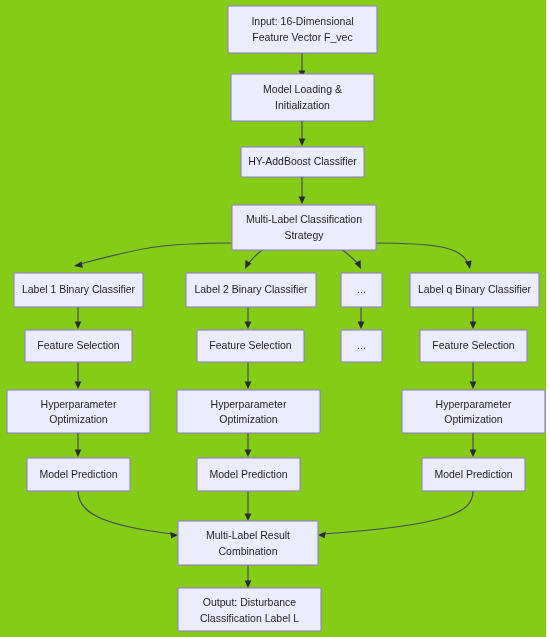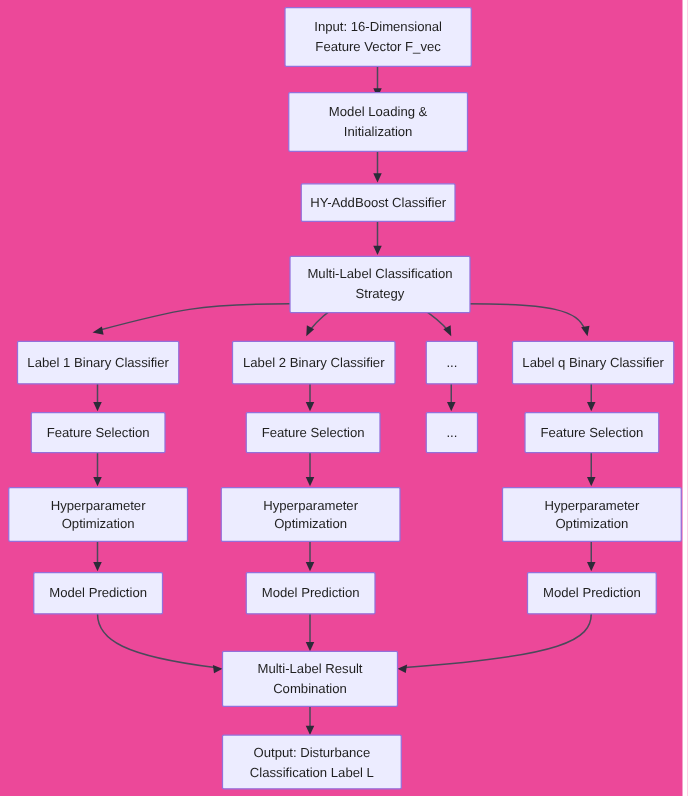--- a/index.html
+++ b/index.html
@@ -10,21 +10,21 @@
   body {
     width: 550px;
     height: 637px;
     font-family: "Liberation Sans", sans-serif;
     overflow: hidden;
   }
   #flowchart-root {
     position: relative;
     width: 546px;
     height: 637px;
-    background: #ec4899;
+    background: #84cc16;
   }
   svg#diagram {
     display: block;
     width: 550px;
     height: 637px;
   }
   .node-rect {
     fill: #ECECFF;
     stroke: #9370DB;
     stroke-width: 1;

